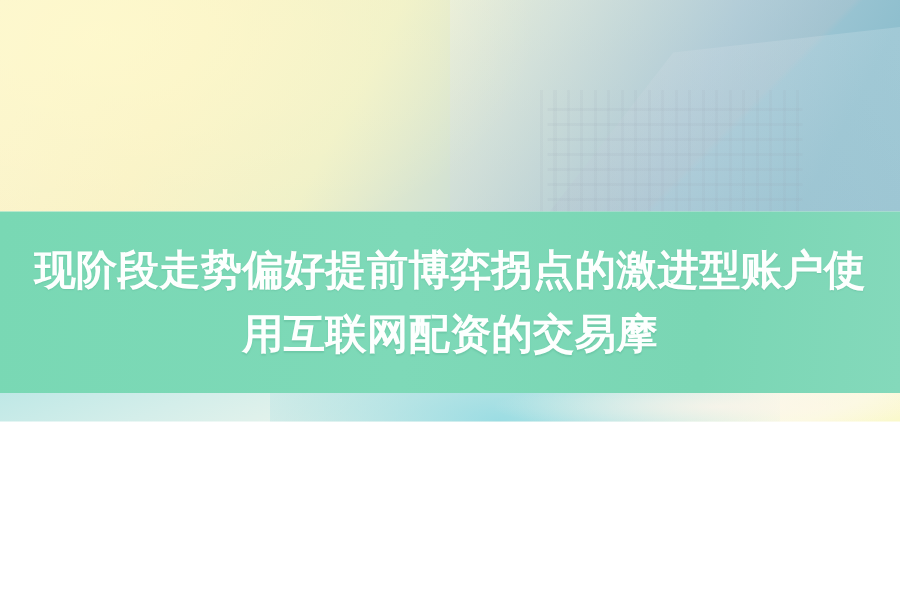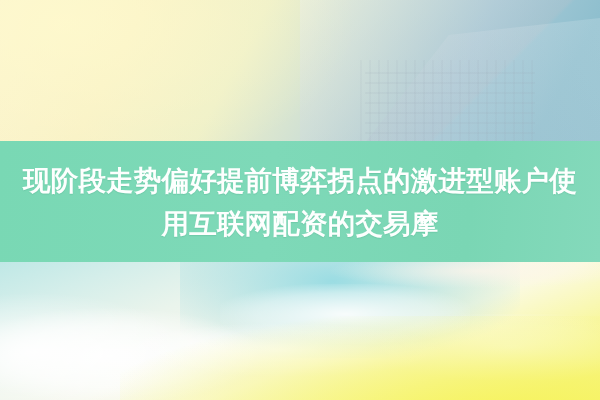--- a/index.html
+++ b/index.html
@@ -4,21 +4,21 @@
 <style>
   html, body {
     margin: 0;
     padding: 0;
     background: #ffffff;
   }
 
   #banner {
     position: relative;
     width: 600px;
-    height: 400px;
+    height: 281px;
     overflow: hidden;
     font-family: "DejaVu Sans", "Liberation Sans", sans-serif;
   }
 
   
   .upper-scene {
     position: absolute;
     left: 0; top: 0;
     width: 600px;
     height: 141px;

